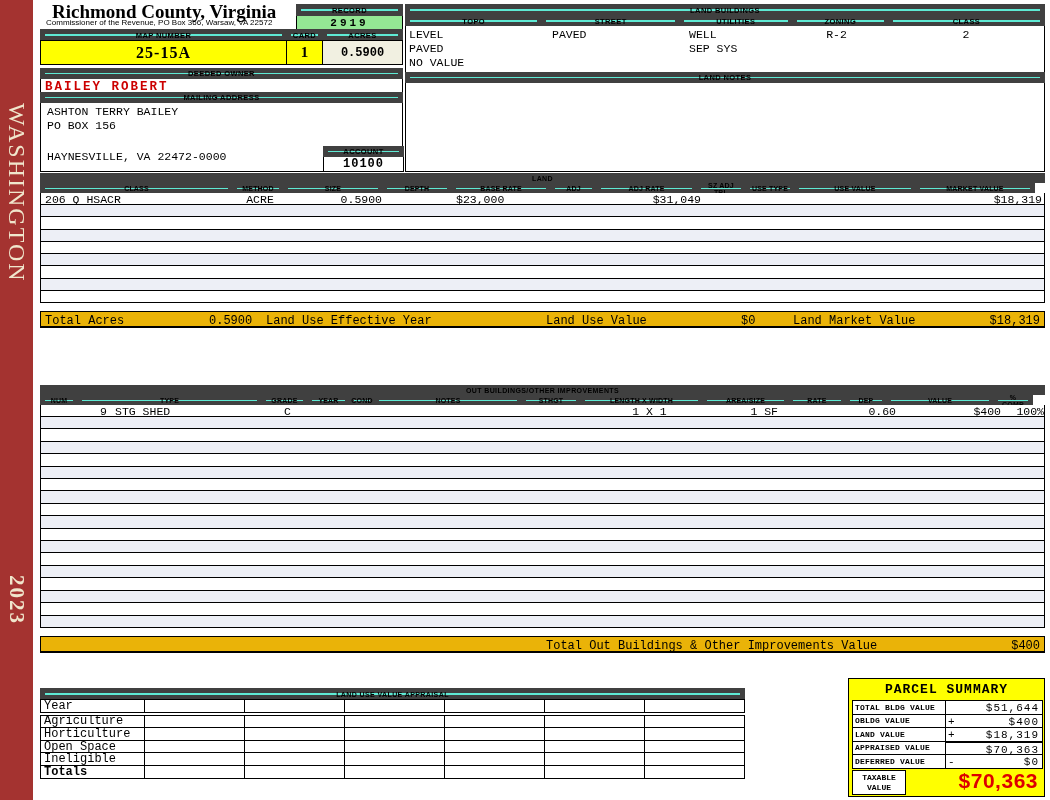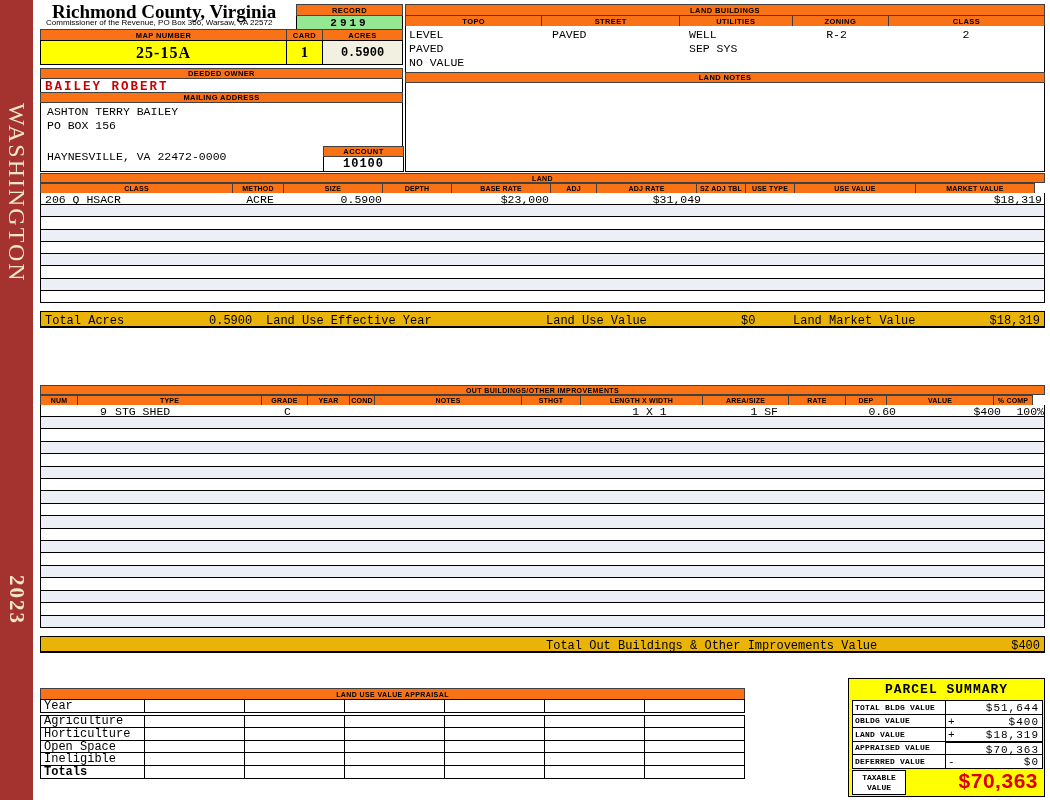--- a/index.html
+++ b/index.html
@@ -7,21 +7,21 @@
   body { font-family:"Liberation Sans", sans-serif; background:#fff; }
   #page { position:relative; width:1050px; height:800px; background:#fff; overflow:hidden; }
 
   
   #sidebar { position:absolute; left:0; top:0; width:33px; height:800px; background:#A43330; }
   .v-text { position:absolute; writing-mode:vertical-rl; color:#F0E6CC; font-family:"Liberation Serif", serif; }
   #district { left:3px; top:103px; font-size:24px; letter-spacing:2px; }
   #year { left:4px; top:575px; font-size:21px; font-weight:bold; letter-spacing:2px; }
 
   
-  .hdr, .hcell { background:#f97316; border:1px solid #404040; color:#000;
+  .hdr, .hcell { background:#5eead4; border:5px solid #404040; color:#000;
     font:bold 7.5px "Liberation Sans", sans-serif; letter-spacing:.4px;
     display:flex; align-items:center; justify-content:center; text-align:center; }
 
   
   #title { position:absolute; left:52px; top:1px; font:bold 19px "Liberation Serif", serif; color:#000; }
   #office { position:absolute; left:46px; top:18px; font:8px "Liberation Sans", sans-serif; color:#000; }
 
   
   #record-box { position:absolute; left:296px; top:4px; width:107px; }
   #record-hdr { height:12px; }
@@ -185,21 +185,21 @@
         <div class="hcell" style="width: 101px;">ADJ RATE</div>
         <div class="hcell" style="width: 50px;">SZ ADJ TBL</div>
         <div class="hcell" style="width: 50px;">USE TYPE</div>
         <div class="hcell" style="width: 122px;">USE VALUE</div>
         <div class="hcell" style="width: 120px;">MARKET VALUE</div>
       </div>
     <div id="land-datarow" class="datarow">
       <span style="left:4px">206 Q HSACR</span>
       <span style="left:193px;width:52px;text-align:center">ACRE</span>
       <span style="left:245px;width:100px;text-align:right;padding-right:4px">0.5900</span>
-      <span style="left:415px;width:100px;text-align:right;padding-right:7px">$23,000</span>
+      <span style="left:415px;width:100px;text-align:left;padding-right:7px">$23,000</span>
       <span style="left:562px;width:101px;text-align:right;padding-right:3px">$31,049</span>
       <span style="left:885px;width:120px;text-align:right;padding-right:4px">$18,319</span>
     </div>
     <div id="land-empty" class="emptyrows">
         <div class="erow"></div>
         <div class="erow"></div>
         <div class="erow"></div>
         <div class="erow"></div>
         <div class="erow"></div>
         <div class="erow"></div>

